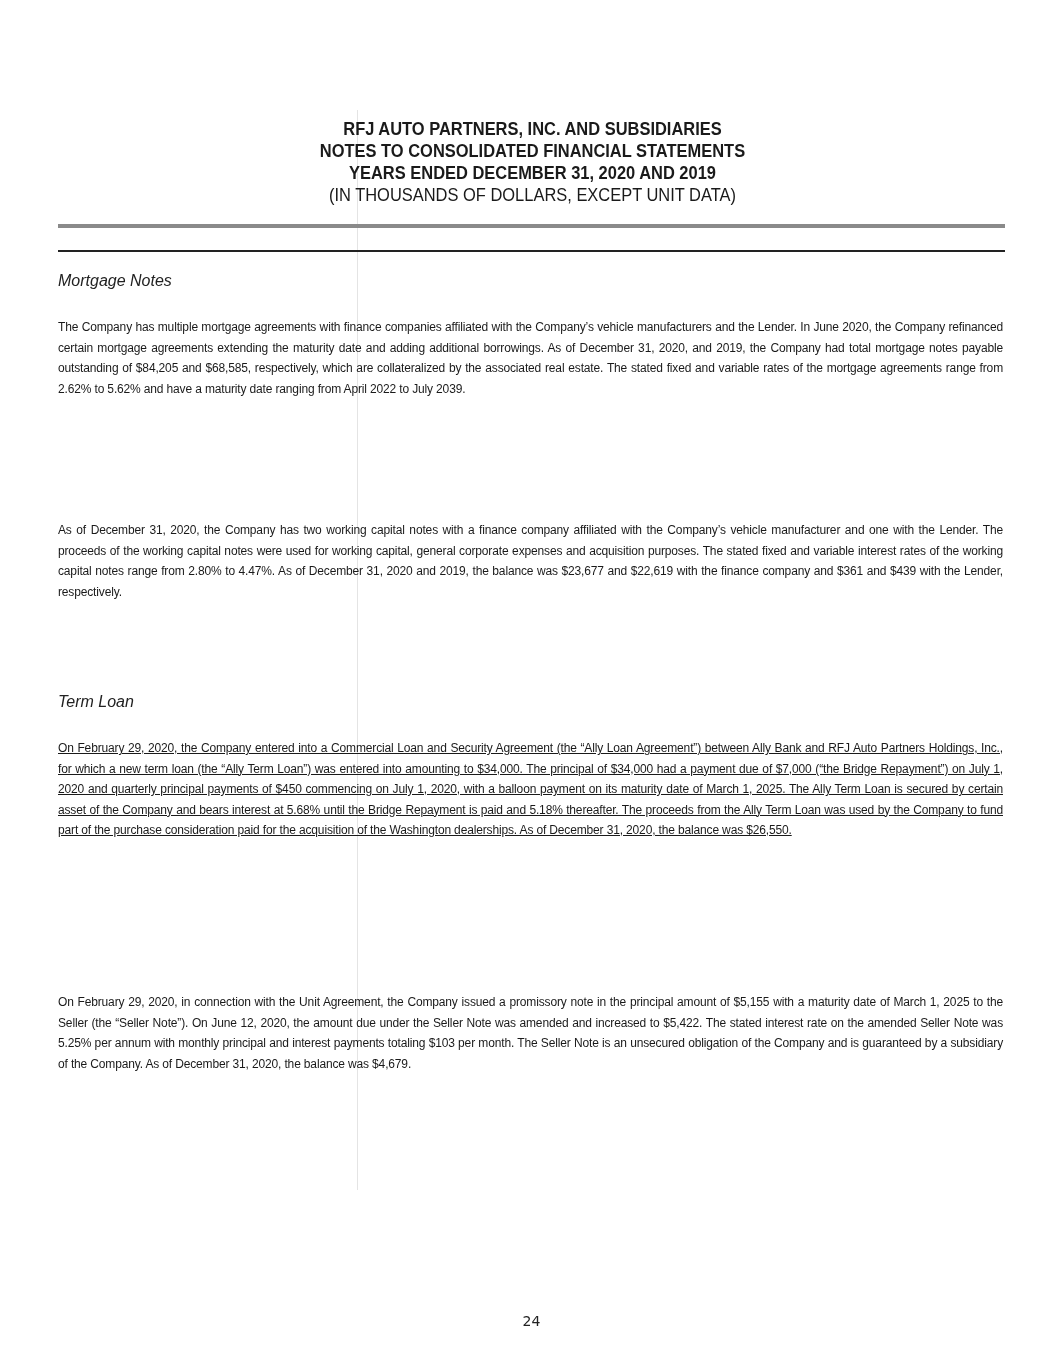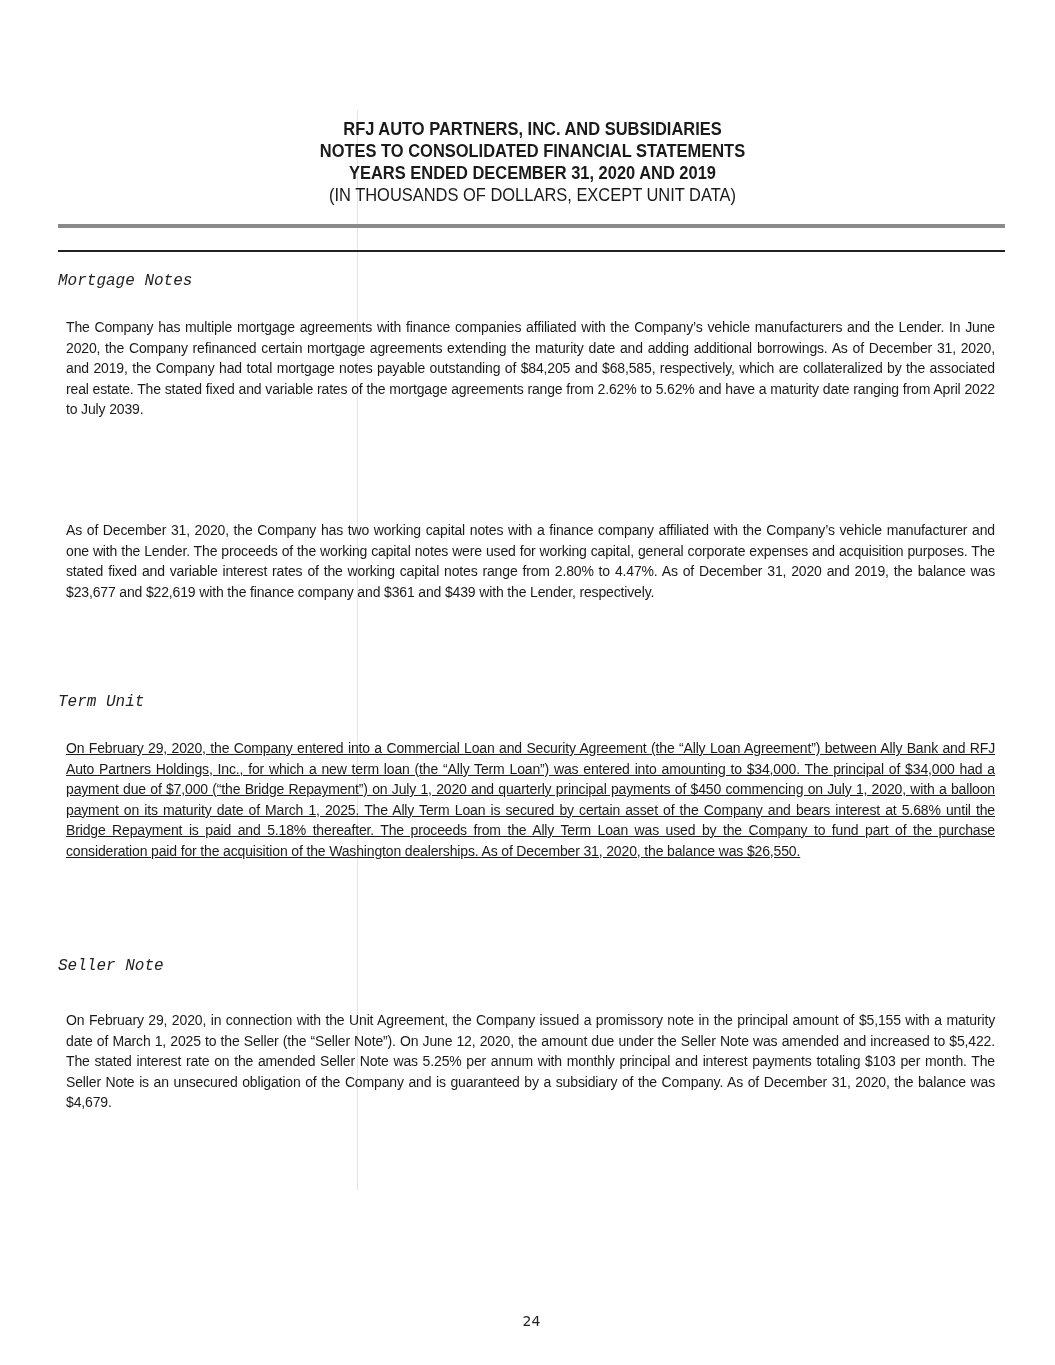--- a/index.html
+++ b/index.html
@@ -6,23 +6,23 @@
   body { width: 1055px; height: 1365px; position: relative; overflow: hidden; color: #1a1a1a; }
   .page { position: absolute; left: 0; top: 0; width: 1055px; height: 1365px; }
   .fold { position: absolute; left: 357px; top: 110px; width: 1px; height: 1080px; background: #e4e4e4; }
   .header { position: absolute; left: 60px; top: 118px; width: 945px; text-align: center;
             font-family: "Liberation Sans", sans-serif; font-weight: bold; font-size: 17.5px;
             line-height: 22px; color: #1a1a1a; transform: scaleX(0.94); transform-origin: center top; }
   .header .sub { font-weight: normal; }
   .rule1 { position: absolute; left: 58px; top: 224px; width: 947px; height: 4px; background: #8a8a8a; }
   .rule2 { position: absolute; left: 58px; top: 250px; width: 947px; height: 2px; background: #222; }
   .section { position: absolute; left: 58px; width: 945px; }
-  .section h3 { margin: 0; font-family: Liberation Mono, monospace; font-style: italic; font-weight: normal;
+  .section h3 { margin: 0; font-family: Liberation Sans, sans-serif; font-style: italic; font-weight: normal;
                 font-size: 16px; color: #222; }
-  .section p { margin: 8px; font-family: "Liberation Sans", sans-serif; font-size: 14px; line-height: 20.5px;
+  .section p { margin: 0; font-family: "Liberation Sans", sans-serif; font-size: 12px; line-height: 20.5px;
                text-align: justify; color: #1a1a1a; letter-spacing: -0.15px; }
   .s1 { top: 272px; } .s1 p { margin-top: 27px; }
   .s2 { top: 493px; } .s2 p { margin-top: 27px; }
   .s3 { top: 693px; } .s3 p { margin-top: 27px; text-decoration: underline; }
   .s4 { top: 957px; } .s4 p { margin-top: 35px; }
   .page-number { position: absolute; left: 4px; width: 1055px; top: 1313px; text-align: center;
                  font-family: "DejaVu Sans", sans-serif; font-size: 14px; color: #222; }
 </style>
 </head>
 <body>
@@ -42,23 +42,22 @@
   <div class="section s1">
     <h3>Mortgage Notes</h3>
     <p>The Company has multiple mortgage agreements with finance companies affiliated with the Company’s vehicle manufacturers and the Lender. In June 2020, the Company refinanced certain mortgage agreements extending the maturity date and adding additional borrowings. As of December 31, 2020, and 2019, the Company had total mortgage notes payable outstanding of $84,205 and $68,585, respectively, which are collateralized by the associated real estate. The stated fixed and variable rates of the mortgage agreements range from 2.62% to 5.62% and have a maturity date ranging from April 2022 to July 2039.</p>
   </div>
 
   <div class="section s2">
     <p>As of December 31, 2020, the Company has two working capital notes with a finance company affiliated with the Company’s vehicle manufacturer and one with the Lender. The proceeds of the working capital notes were used for working capital, general corporate expenses and acquisition purposes. The stated fixed and variable interest rates of the working capital notes range from 2.80% to 4.47%. As of December 31, 2020 and 2019, the balance was $23,677 and $22,619 with the finance company and $361 and $439 with the Lender, respectively.</p>
   </div>
 
   <div class="section s3">
-    <h3>Term Unit</h3>
+    <h3>Term Loan</h3>
     <p>On February 29, 2020, the Company entered into a Commercial Loan and Security Agreement (the “Ally Loan Agreement”) between Ally Bank and RFJ Auto Partners Holdings, Inc., for which a new term loan (the “Ally Term Loan”) was entered into amounting to $34,000. The principal of $34,000 had a payment due of $7,000 (“the Bridge Repayment”) on July 1, 2020 and quarterly principal payments of $450 commencing on July 1, 2020, with a balloon payment on its maturity date of March 1, 2025. The Ally Term Loan is secured by certain asset of the Company and bears interest at 5.68% until the Bridge Repayment is paid and 5.18% thereafter. The proceeds from the Ally Term Loan was used by the Company to fund part of the purchase consideration paid for the acquisition of the Washington dealerships. As of December 31, 2020, the balance was $26,550.</p>
   </div>
 
   <div class="section s4">
-    <h3>Seller Note</h3>
     <p>On February 29, 2020, in connection with the Unit Agreement, the Company issued a promissory note in the principal amount of $5,155 with a maturity date of March 1, 2025 to the Seller (the “Seller Note”). On June 12, 2020, the amount due under the Seller Note was amended and increased to $5,422. The stated interest rate on the amended Seller Note was 5.25% per annum with monthly principal and interest payments totaling $103 per month. The Seller Note is an unsecured obligation of the Company and is guaranteed by a subsidiary of the Company. As of December 31, 2020, the balance was $4,679.</p>
   </div>
 
   <div class="page-number">24</div>
 </div>
 
 </body></html>

